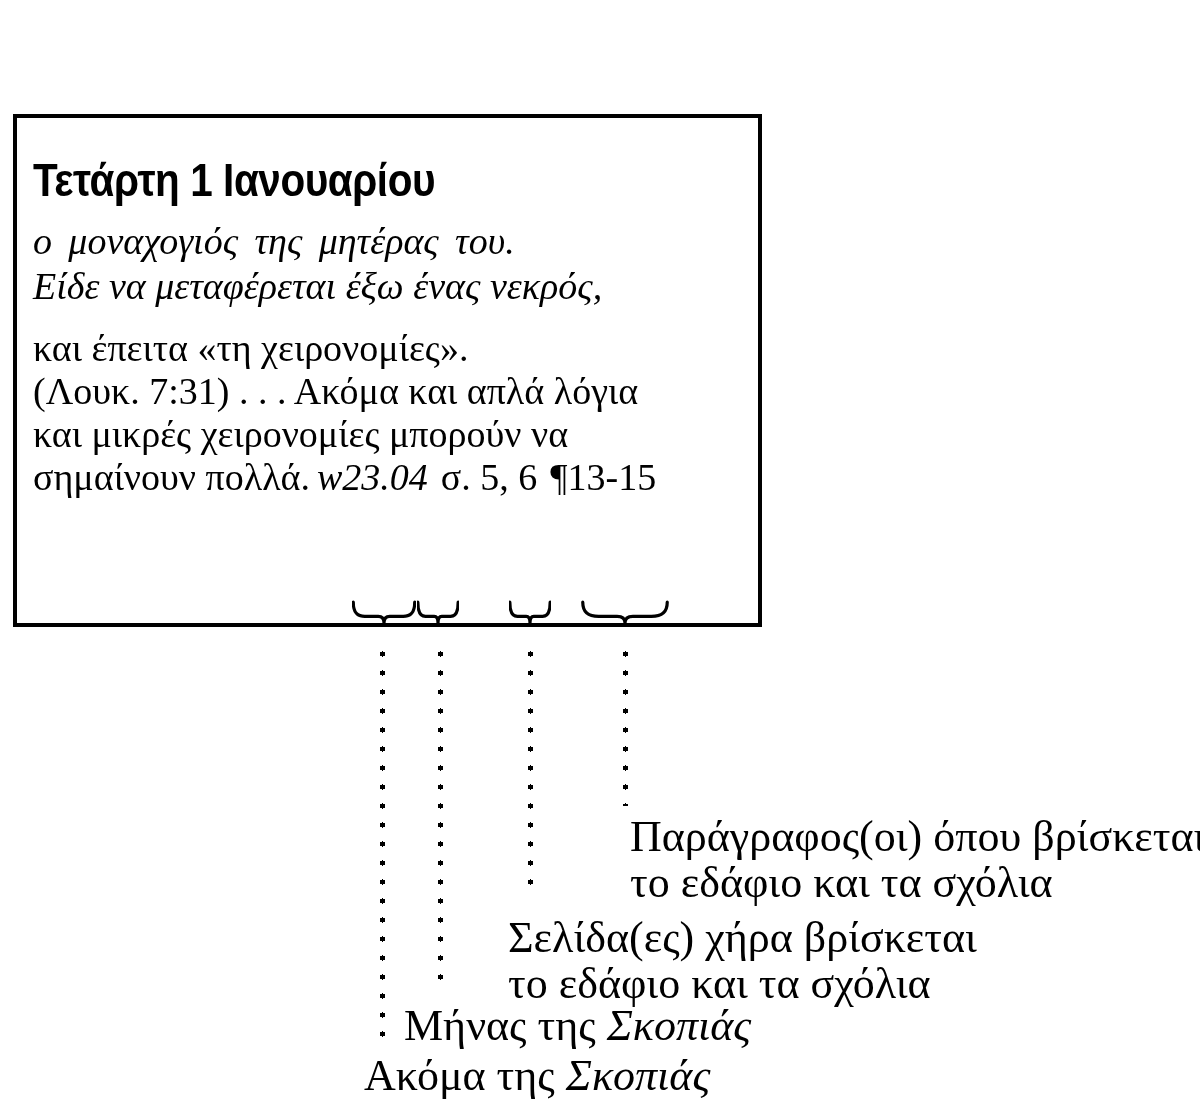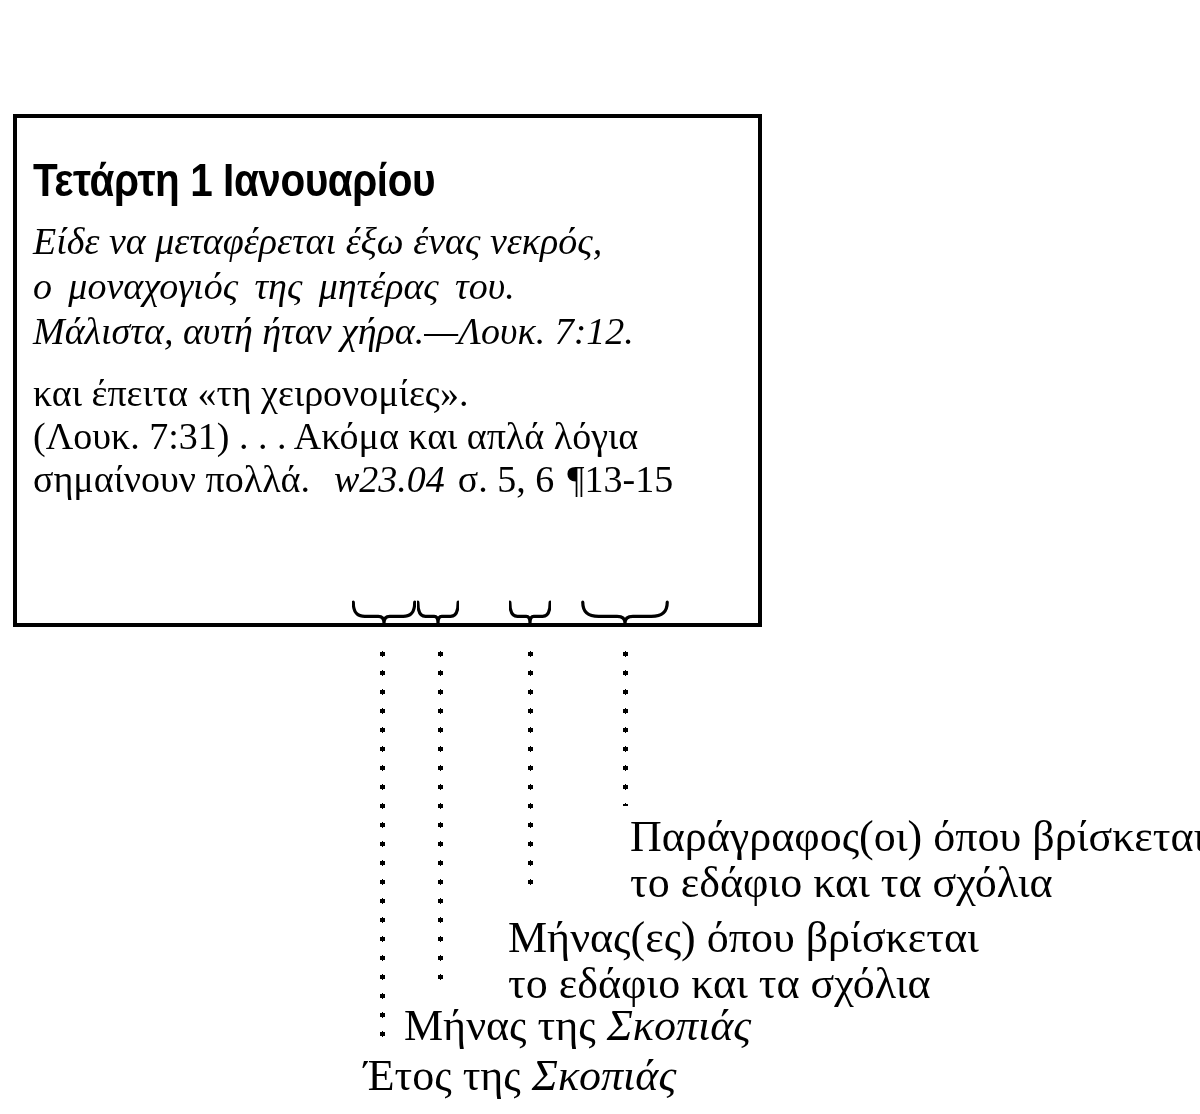--- a/index.html
+++ b/index.html
@@ -18,21 +18,21 @@
     font-size:46px; line-height:53px; letter-spacing:-0.5px;
     transform:scaleX(0.88); transform-origin:left center;
     margin:0 0 12px 0; white-space:nowrap;
   }
   .scripture { font-style:italic; font-size:38px; line-height:45px; margin:0 0 18px 0; }
   .comment   { font-size:38px; line-height:43px; }
   .tline { white-space:nowrap; }
   .wsp { word-spacing:0.18em; }
   .ital { font-style:italic; }
   .citation { white-space:nowrap; }
-  .cit-mag { font-style:italic; margin-left:24px; }
+  .cit-mag { font-style:italic; margin-left:7px; }
   .cit-gap { margin-left:13px;text-align:center; }
   .brace { position:absolute; height:24px; }
   .brace svg { display:block; width:100%; height:100%; }
   .leader {
     position:absolute; width:7px;
     background-image:radial-gradient(circle 2.6px at 3.5px 4px, #000 97%, rgba(0,0,0,0) 100%);
     background-size:7px 19px; background-repeat:repeat-y;
   }
   .callout {
     position:absolute; font-size:44px; line-height:46px; white-space:nowrap;font-family:Liberation Serif, serif;
@@ -40,28 +40,28 @@
 </style>
 </head>
 <body>
 
 <div class="stage">
 
   <div class="card">
     <div class="heading">Τετάρτη 1 Ιανουαρίου</div>
 
     <div class="scripture">
+      <div class="tline wsp">ο μοναχογιός της μητέρας του.</div>
       <div class="tline">Είδε να μεταφέρεται έξω ένας νεκρός,</div>
-      <div class="tline wsp">ο μοναχογιός της μητέρας του.</div>
-      <div class="tline">Μάλιστα, αυτή ήταν χήρα.—Λουκ. 7:12.</div>
     </div>
 
     <div class="comment">
       <div class="tline">και έπειτα «τη χειρονομίες».</div>
       <div class="tline">(Λουκ. 7:31) . . . Ακόμα και απλά λόγια</div>
+      <div class="tline">και μικρές χειρονομίες μπορούν να</div>
       <div class="citation">
         <span>σημαίνουν πολλά.</span><span class="cit-mag">w23.04</span><span class="cit-gap">σ. 5, 6</span><span class="cit-gap">¶13-15</span>
       </div>
     </div>
   </div>
 
   <div class="brace" style="left:352px; top:600px; width:64px;">
     <svg viewBox="0 0 100 22" preserveAspectRatio="none" aria-hidden="true">
       <path d="M2,2 C2,12 9,15 20,15 L41,15 C47,15 50,17 50,21 C50,17 53,15 59,15 L80,15 C91,15 98,12 98,2" fill="none" stroke="#000" stroke-width="3.2" stroke-linecap="round" vector-effect="non-scaling-stroke"></path>
     </svg>
@@ -86,25 +86,25 @@
   <div class="leader" style="left:437px; top:650px; height:336px;"></div>
   <div class="leader" style="left:527px; top:650px; height:246px;"></div>
   <div class="leader" style="left:622px; top:650px; height:156px;"></div>
 
   <div class="callout" style="left:630px; top:814px;">
     <div>Παράγραφος(οι) όπου βρίσκεται</div>
     <div>το εδάφιο και τα σχόλια</div>
   </div>
 
   <div class="callout" style="left:508px; top:915px;">
-    <div>Μήνας(ες) όπου βρίσκεται</div>
+    <div>Σελίδα(ες) χήρα βρίσκεται</div>
     <div>το εδάφιο και τα σχόλια</div>
   </div>
 
   <div class="callout" style="left:404px; top:1003px;">
     <span>Μήνας της </span><span class="ital">Σκοπιάς</span>
   </div>
 
   <div class="callout" style="left:364px; top:1053px;">
-    <span>Έτος της </span><span class="ital">Σκοπιάς</span>
+    <span>Ακόμα της </span><span class="ital">Σκοπιάς</span>
   </div>
 
 </div>
 
 </body></html>

